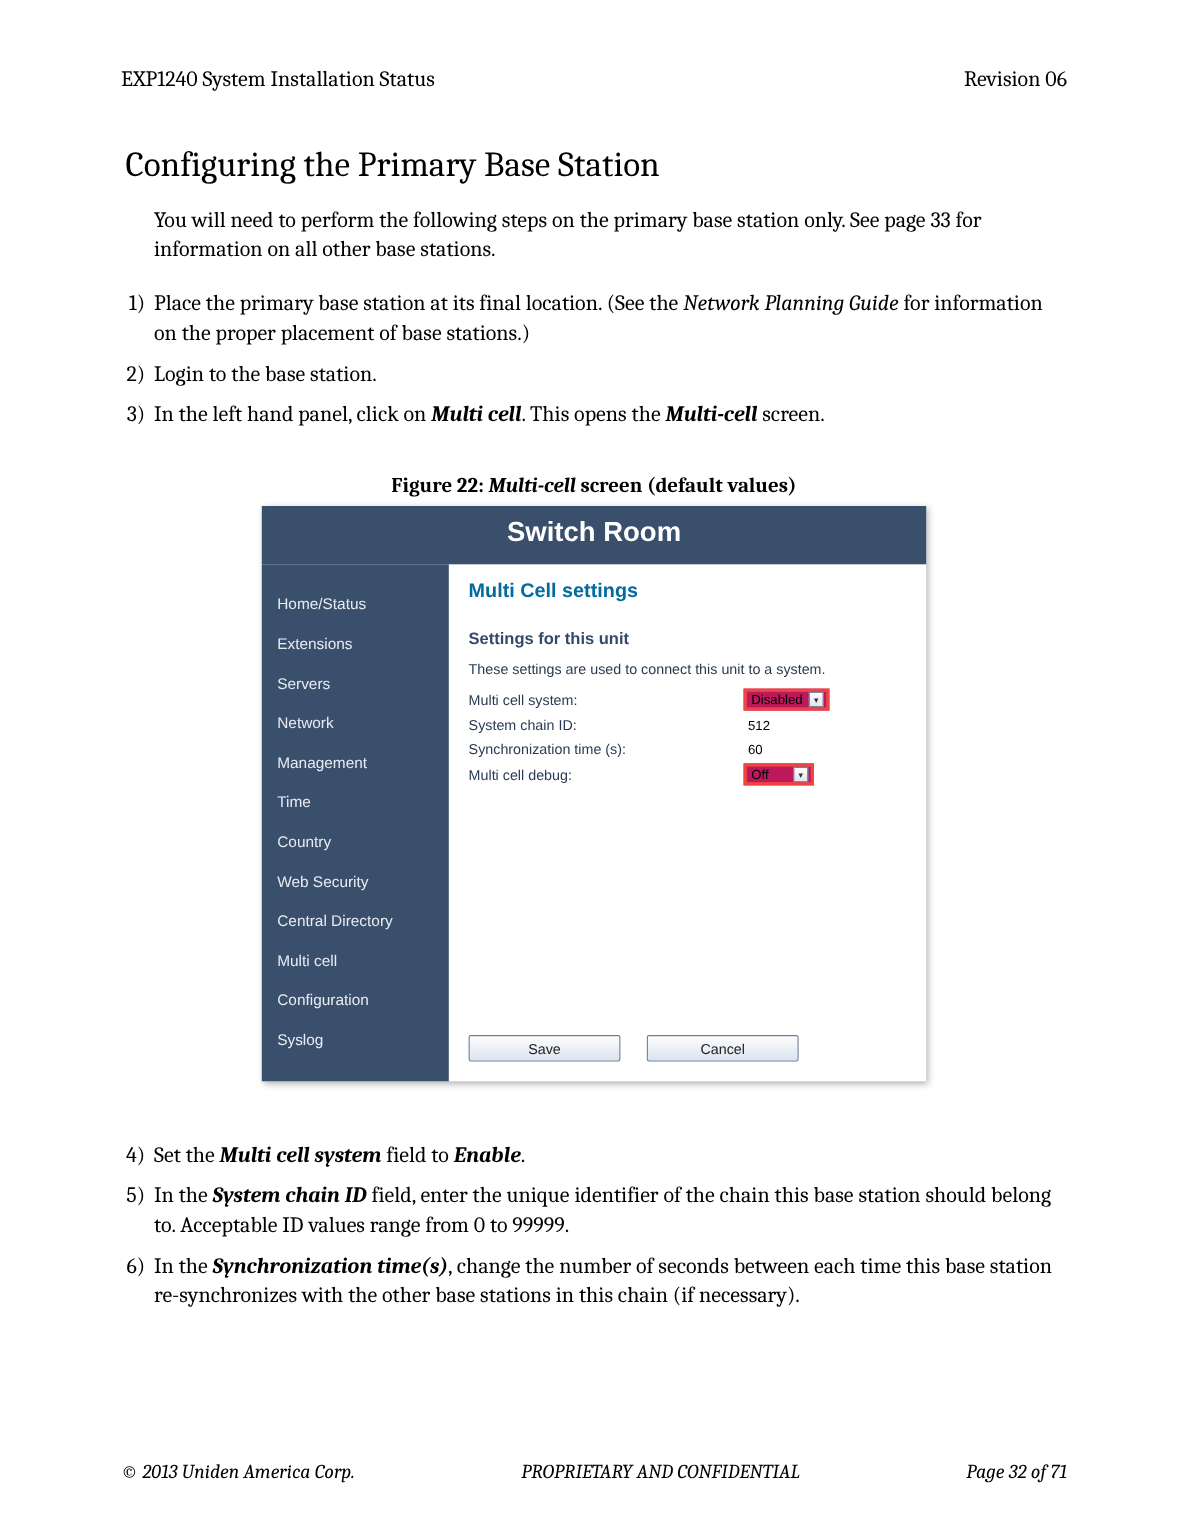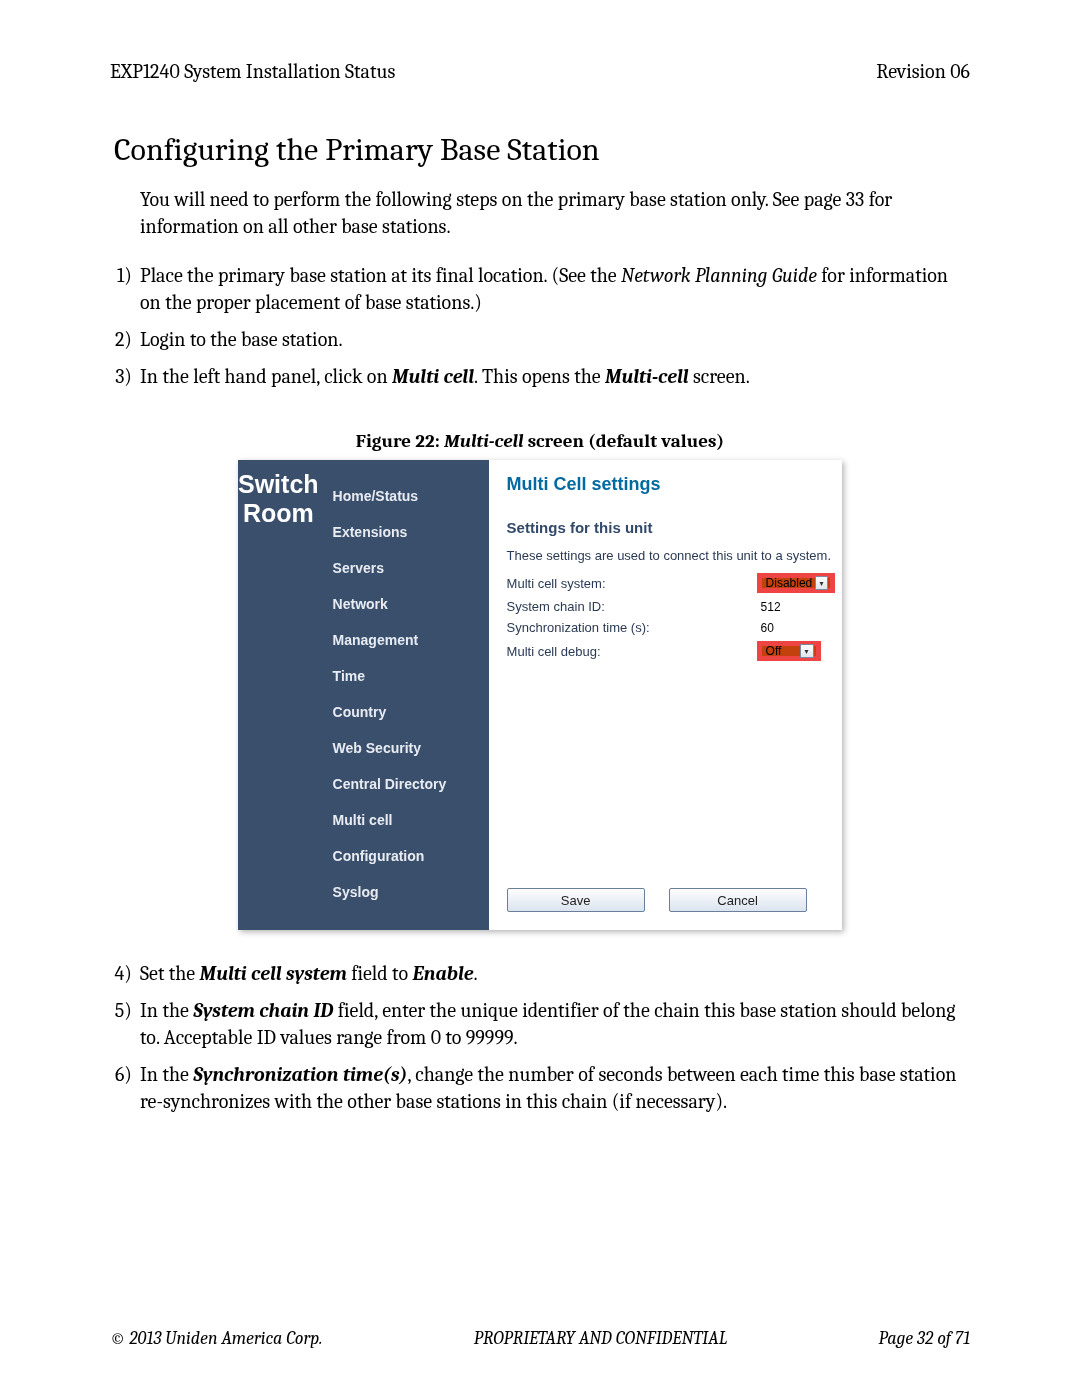--- a/index.html
+++ b/index.html
@@ -54,45 +54,45 @@
     text-align: center;
     font-weight: bold;
     font-size: 19px;
     margin-top: 40px;
     margin-bottom: 8px;
   }
   .figure-caption .fc-italic { font-style: italic; }
   
   .ui-frame {
     width: 604px;
-    margin: 0 auto 30px auto;
+    margin: 0 auto 53px auto;
     box-shadow: 2px 2px 6px rgba(0,0,0,.3);
     font-family: Verdana, Arial, sans-serif;
     background: #fff;
     display: flex;
-    flex-direction: row;
+    flex-direction: column;
   }
   .ui-titlebar {
     background: #3a4f6c;
     color: #fff;
     text-align: center;
     font-size: 25px;
     font-weight: bold;
     padding: 10px 0 14px 0;
   }
   .ui-body {
     display: flex;
     flex: 1;
   }
   .ui-sidebar {
     width: 170px;
     background: #3a4f6c;
     color: #e8ecf2;
     font-size: 14px;
-    font-weight: bold;
+    font-weight: normal;
     padding: 18px 0 20px 0;
   }
   .ui-sidebar .nav-item {
     padding: 10px 0 10px 14px;
     cursor: pointer;
   }
   .ui-main {
     flex: 1;
     padding: 14px 18px 18px 18px;
     color: #2a3a54;
@@ -122,22 +122,22 @@
     font-size: 13px;
     color: #2a3a54;
     margin-bottom: 6px;
   }
   .ui-label { width: 250px; }
   .ui-select {
     display: inline-flex;
     align-items: center;
     justify-content: space-between;
     height: 20px;
-    border: 5px solid #ef4444;
-    background: #c2410c;
+    border: 3px solid #ef4444;
+    background: #be185d;
     font-size: 12px;
     color: #000;
     padding: 0 2px 0 4px;
     font-family: Arial, sans-serif;
   }
   .ui-select .sel-val { flex: 1; }
   .ui-select .sel-btn {
     width: 14px; height: 14px;
     border: 1px solid #7a8aa0;
     background: linear-gradient(#fdfdfd,#dfe6ee);

